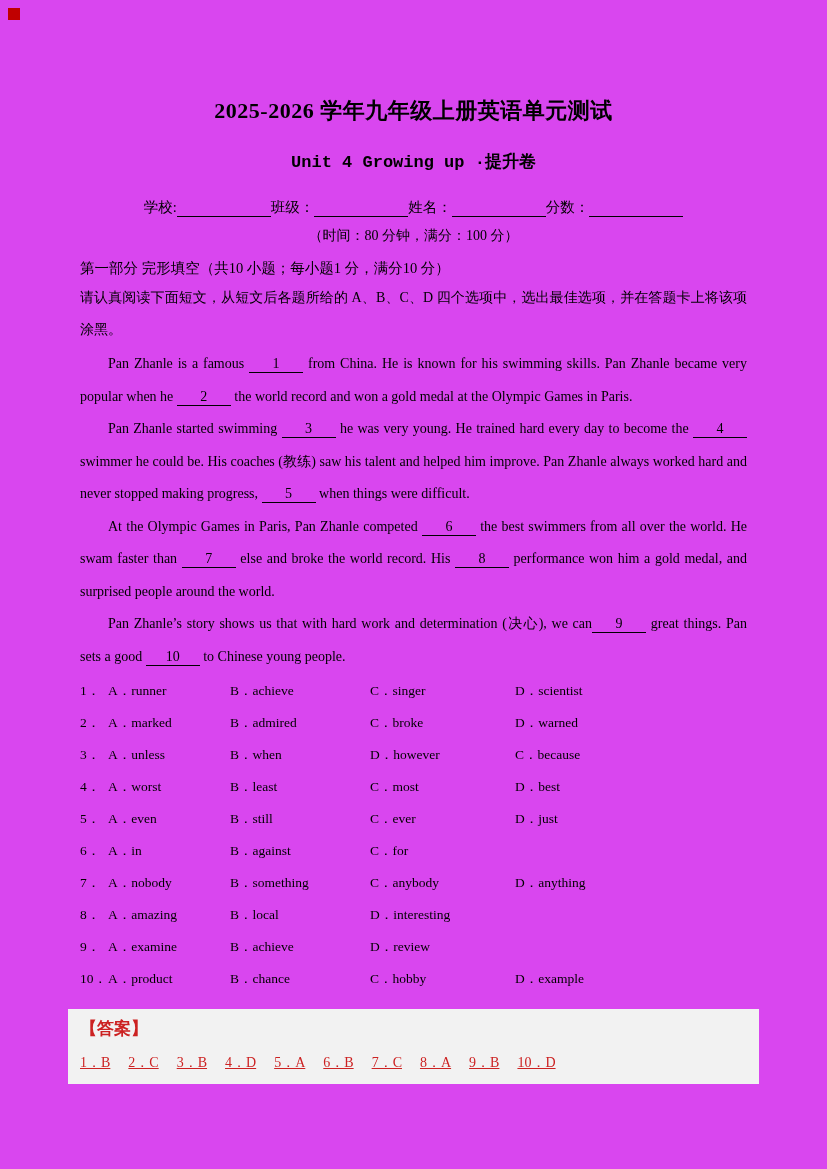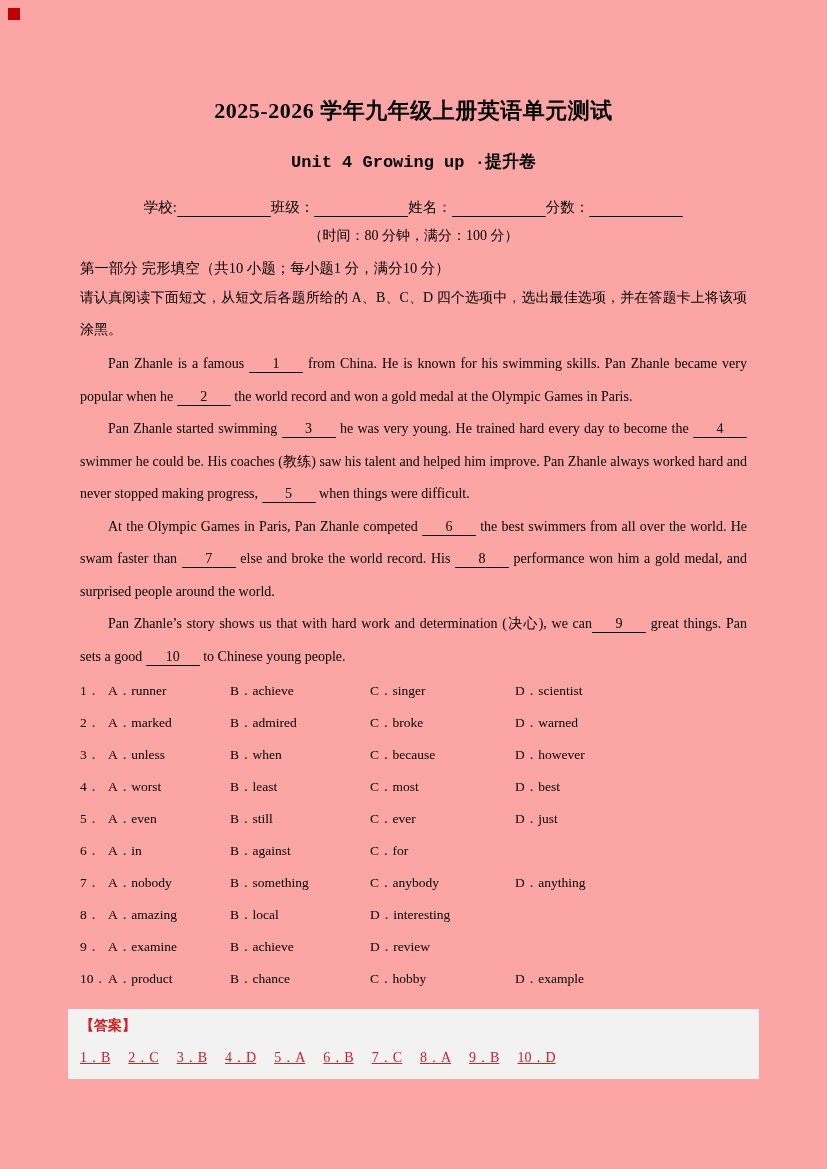--- a/index.html
+++ b/index.html
@@ -1,20 +1,20 @@
 <!DOCTYPE html>
 <html style="--answer_red: #cc2222; --corner_red: #c00000; --answer_bg: #f2f2f2;"><head>
 <meta charset="utf-8">
 <style>
   html,body{margin:0;padding:0;background:#ffffff;}
   .page{
     position:relative;
     width:827px;height:1169px;
     margin:0 auto;
-    background:#fca5a5;
+    background:#d946ef;
     color:#000;
     font-family:"Liberation Serif","DejaVu Serif",serif;
     box-sizing:border-box;
     padding:96px 80px 30px 80px;
     overflow:hidden;
   }
   .corner-square{
     position:absolute;left:8px;top:8px;
     width:12px;height:12px;
     background:var(--corner_red,#c00000);
@@ -43,21 +43,21 @@
   .opt-row{
     display:grid;
     grid-template-columns:28px 122px 140px 145px 1fr;
     line-height:32px;
   }
   .answers-block{
     margin:14px -12px 0 -12px;
     background:var(--answer_bg,#f2f2f2);
     padding:8px 12px 12px 12px;
   }
-  .answers-label{color:var(--answer_red,#cc2222);font-weight:bold;font-size:14px;}
+  .answers-label{color:var(--answer_red,#cc2222);font-weight:bold;font-size:17px;}
   .answers-line{color:var(--answer_red,#cc2222);font-size:14px;margin-top:14px;text-decoration:underline;}
   .ans-item{margin-right:18px;}
 </style>
 </head>
 <body>
 
 <div class="page">
   <div class="corner-square"></div>
 
   <h1 class="title">2025-2026 学年九年级上册英语单元测试</h1>
@@ -92,22 +92,22 @@
         <div>2．</div>
         <div>A．marked</div>
         <div>B．admired</div>
         <div>C．broke</div>
         <div>D．warned</div>
       </div>
       <div class="opt-row">
         <div>3．</div>
         <div>A．unless</div>
         <div>B．when</div>
+        <div>D．however</div>
         <div>C．because</div>
-        <div>D．however</div>
       </div>
       <div class="opt-row">
         <div>4．</div>
         <div>A．worst</div>
         <div>B．least</div>
         <div>C．most</div>
         <div>D．best</div>
       </div>
       <div class="opt-row">
         <div>5．</div>

